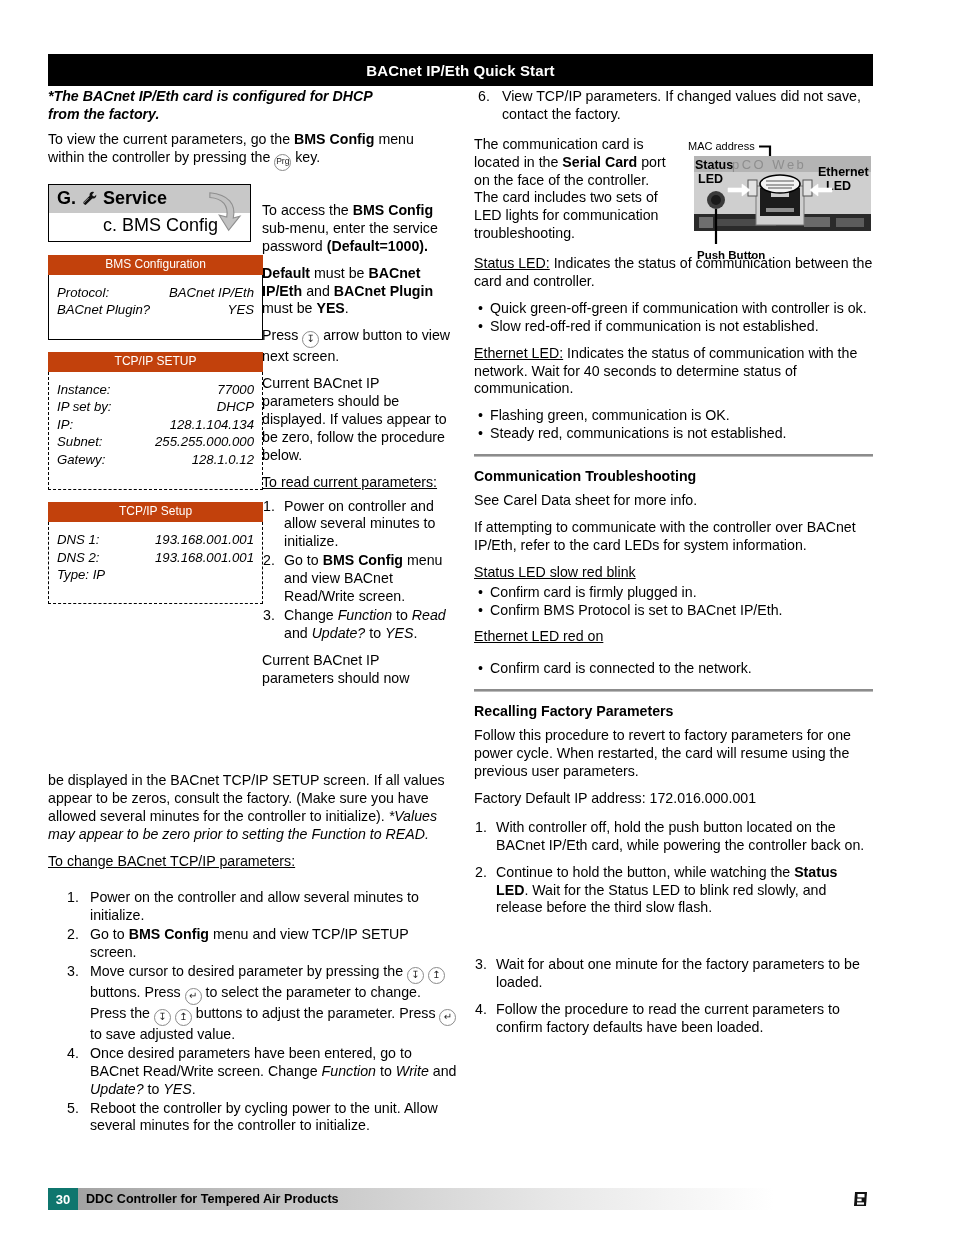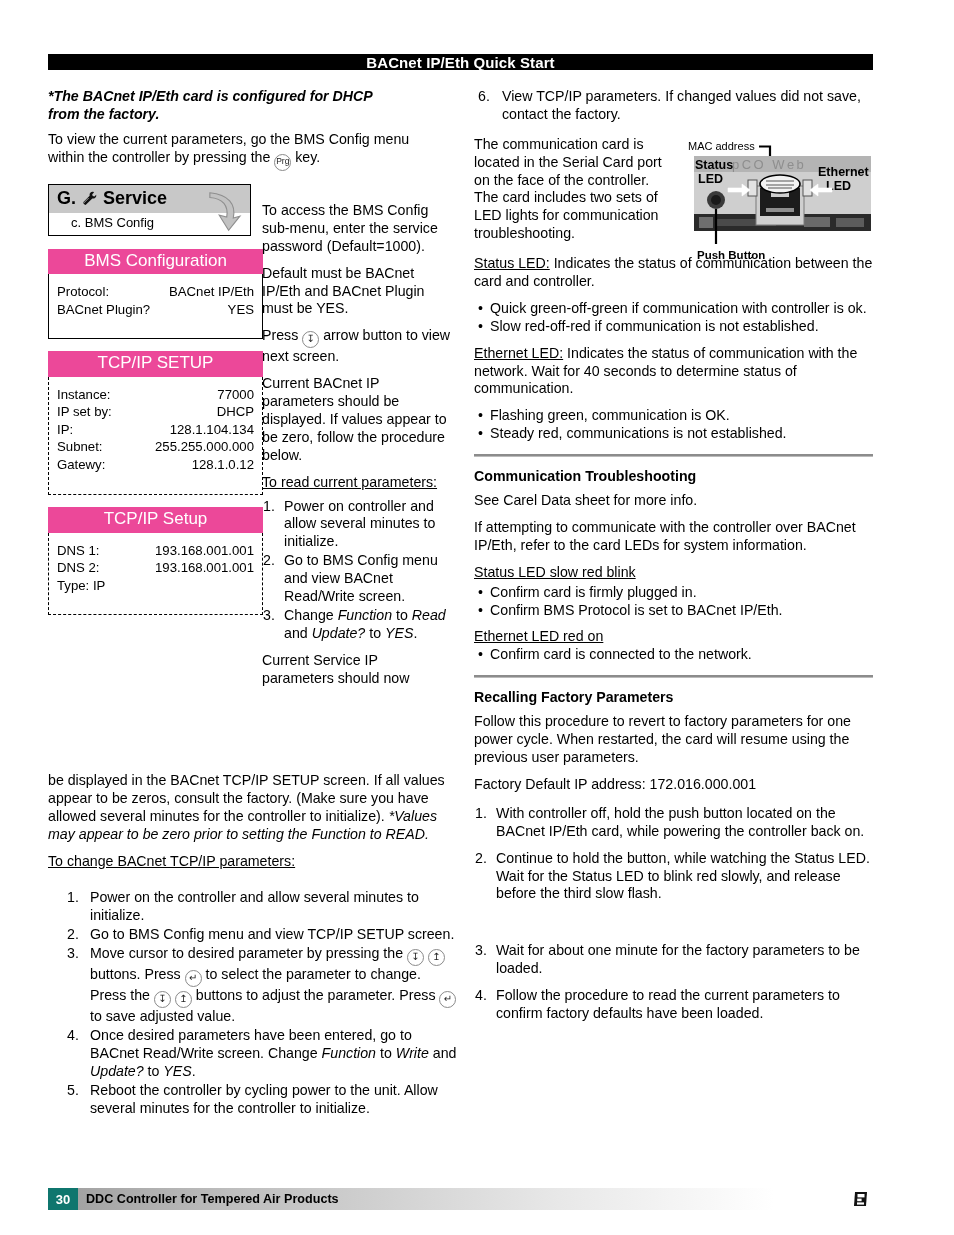--- a/index.html
+++ b/index.html
@@ -6,50 +6,51 @@
   body{
     width:954px;height:1235px;position:relative;
     font-family:"Liberation Sans","DejaVu Sans",sans-serif;
     color:#000;
     -webkit-font-smoothing:antialiased;
   }
   .page{position:absolute;inset:0;}
 
   
   .header-bar{
-    position:absolute;left:48px;top:54px;width:825px;height:16px;
+    position:absolute;left:48px;top:54px;width:825px;height:32px;
     background:#000;color:#fff;
     display:flex;align-items:center;justify-content:center;
     font-size:15px;font-weight:bold;letter-spacing:.1px;
   }
 
   
   .col-left{position:absolute;left:48px;top:88px;width:215px;}
   .col-mid{position:absolute;left:262px;top:88px;width:190px;margin-top:26px;}
   .col-right{position:absolute;left:474px;top:88px;width:399px;}
   .col-full{position:absolute;left:48px;top:772px;width:410px;}
 
   p{margin:0 0 9px 0;font-size:14.2px;line-height:1.26;}
   .tight{margin-bottom:7px;}
-  b,strong{font-weight:normal;}
+  b,strong{font-weight:bold;}
   i,em{font-style:italic;}
   .ital{font-style:italic;font-weight:bold;}
   .u{text-decoration:underline;}
 
   
   .lcd{margin-bottom:12px;}
   .lcd-title{
-    background:#ec4899;color:#fff;text-align:center;
-    font-size:17px;font-weight:normal;padding:3px 7px 4px;
+    background:#c2410c;color:#fff;text-align:center;
+    font-size:12px;font-weight:normal;padding:3px 7px 4px;
     line-height:1.1;
   }
   .lcd-body{
     border:1px solid #000;border-top:none;
     padding:9px 8px 21px 8px;font-size:13.2px;line-height:1.32;
     background:#fff;
+    font-style:italic;
   }
   .lcd-body.dashed{
     border:1px dashed #000;border-top:none;
   }
   .row{display:flex;justify-content:space-between;}
   .row .k{white-space:nowrap;}
   .row .v{white-space:nowrap;}
   .note{margin-top:2px;line-height:1.25;}
   .pad-b{padding-bottom:20px;}
   .pad-b2{padding-bottom:12px;}
@@ -57,21 +58,21 @@
   
   .servicebox{
     border:1px solid #000;width:201px;margin-bottom:13px;position:relative;
     background:#fff;
   }
   .service-top{
     background:#c8c8c8;padding:3px 0 4px 8px;
     font-size:18px;font-weight:bold;display:flex;align-items:center;gap:5px;
   }
   .service-bot{
-    padding:2px 0 5px 22px;font-size:13px;
+    padding:2px 0 5px 22px;font-size:18px;text-align:center;
   }
   .wrench{display:inline-block;width:17px;height:17px;vertical-align:-2px;}
   .curve-arrow{position:absolute;right:8px;top:4px;width:38px;height:45px;}
 
   
   .key{
     display:inline-block;border:1.2px solid #8a8a8a;border-radius:50%;
     width:15px;height:15px;line-height:13px;text-align:center;
     font-size:8.5px;vertical-align:-2px;color:#222;font-weight:normal;
     font-family:"Liberation Sans",sans-serif;
@@ -230,21 +231,21 @@
     <p>
       <span>Press </span><span class="key sm">↧</span><span> arrow button to view next screen.</span>
     </p>
     <p>Current BACnet IP parameters should be displayed. If values appear to be zero, follow the procedure below.</p>
     <p class="u" style="margin-bottom:6px;">To read current parameters:</p>
     <ol class="num">
       <li><span>Power on controller and allow several minutes to initialize.</span></li>
       <li><span>Go to </span><b>BMS Config</b><span> menu and view BACnet Read/Write screen.</span></li>
       <li><span>Change </span><i>Function</i><span> to </span><i>Read</i><span> and </span><i>Update?</i><span> to </span><i>YES</i><span>.</span></li>
     </ol>
-    <p style="margin-bottom:0;">Current Service IP parameters should now</p>
+    <p style="margin-bottom:0;">Current BACnet IP parameters should now</p>
   </div>
 
   <div class="col-full">
     <p>
       <span>be displayed in the BACnet TCP/IP SETUP screen. If all values appear to be zeros, consult the factory. (Make sure you have allowed several minutes for the controller to initialize). </span><i>*Values may appear to be zero prior to setting the Function to READ.</i>
     </p>
     <p class="u" style="margin-bottom:19px;">To change BACnet TCP/IP parameters:</p>
     <ol class="num indent wide">
       <li>Power on the controller and allow several minutes to initialize.</li>
       <li>Go to <b>BMS Config</b> menu and view TCP/IP SETUP screen.</li>
@@ -284,21 +285,21 @@
     <hr class="hr">
 
     <div class="sechead">Communication Troubleshooting</div>
     <p>See Carel Data sheet for more info.</p>
     <p>If attempting to communicate with the controller over BACnet IP/Eth, refer to the card LEDs for system information.</p>
     <p class="u" style="margin-bottom:2px;">Status LED slow red blink</p>
     <ul class="bul">
       <li>Confirm card is firmly plugged in.</li>
       <li>Confirm BMS Protocol is set to BACnet IP/Eth.</li>
     </ul>
-    <p class="u" style="margin-bottom:0;text-decoration:underline;">Ethernet LED red on</p>
+    <p class="u" style="margin-bottom:14px;text-decoration:underline;">Ethernet LED red on</p>
     <ul class="bul" style="margin-bottom:2px;">
       <li>Confirm card is connected to the network.</li>
     </ul>
 
     <hr class="hr">
 
     <div class="sechead">Recalling Factory Parameters</div>
     <p>Follow this procedure to revert to factory parameters for one power cycle. When restarted, the card will resume using the previous user parameters.</p>
     <p style="margin-bottom:11px;">Factory Default IP address: 172.016.000.001</p>
     <ol class="num">

